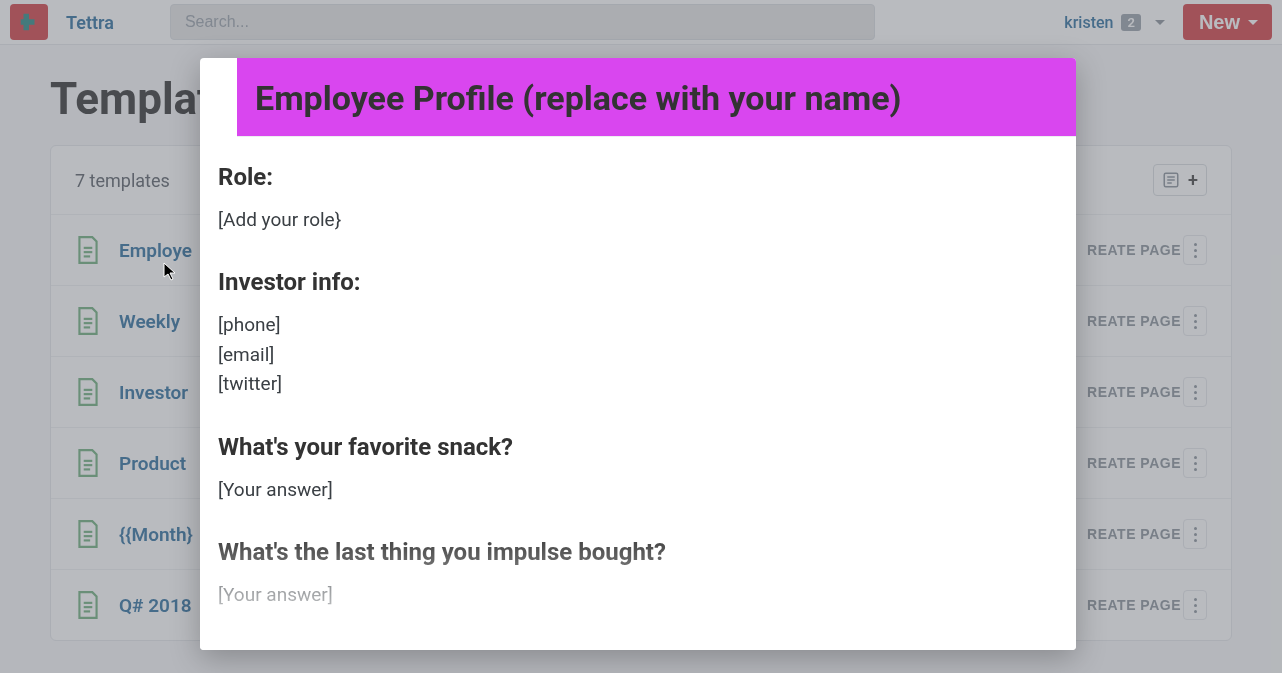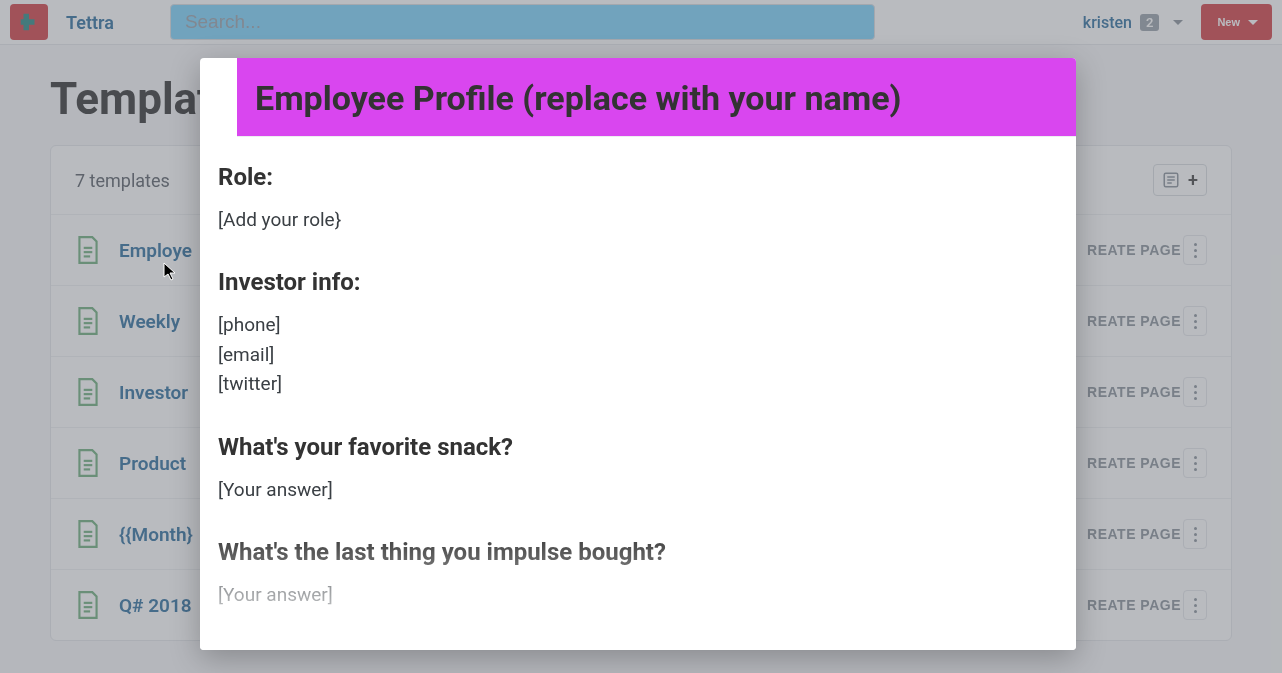--- a/index.html
+++ b/index.html
@@ -40,23 +40,23 @@
   }
   .search-wrap {
     flex: 0 0 705px;
   }
   .search-input {
     width: 705px;
     height: 36px;
     border: 1px solid #d9dde1;
     border-radius: 4px;
     padding: 0 14px;
-    font-size: 19px;
+    font-size: 16px;
     color: #555;
-    background: #7dd3fc;
+    background: #e5e5e5;
   }
   .search-input::placeholder { color: #9aa2ab; }
   .topbar-spacer { flex: 1; }
   .user-area {
     display: flex;
     align-items: center;
     gap: 8px;
     margin-right: 18px;
     color: #2f6f9f;
     font-size: 16px;
@@ -75,21 +75,21 @@
     height: 0;
     border-left: 5px solid transparent;
     border-right: 5px solid transparent;
     border-top: 5px solid #8a939b;
     margin-left: 6px;
   }
   .new-btn {
     background: #d44046;
     color: #fff;
     font-weight: 600;
-    font-size: 11px;
+    font-size: 20px;
     border: none;
     height: 36px;
     padding: 0 14px 0 16px;
     border-radius: 4px;
     display: flex;
     align-items: center;
     gap: 8px;
     cursor: pointer;
   }
   .new-chevron {

